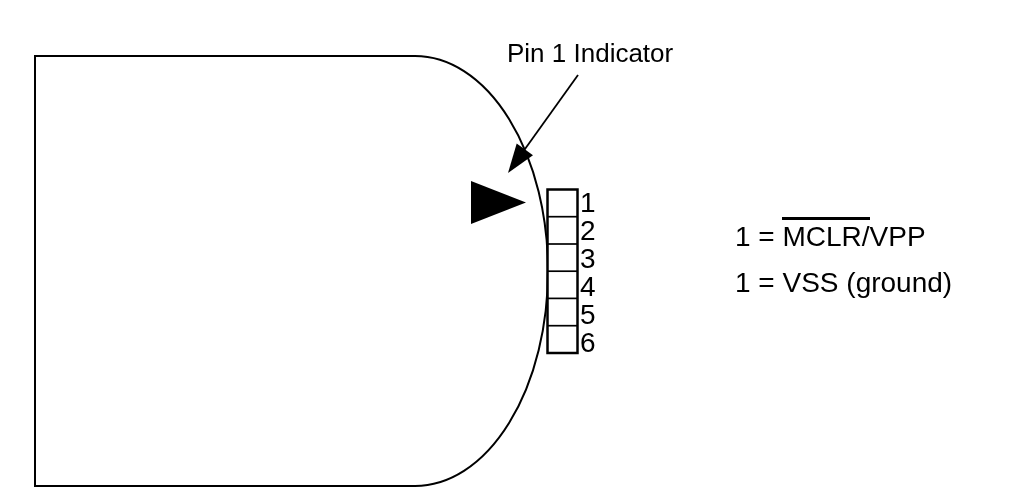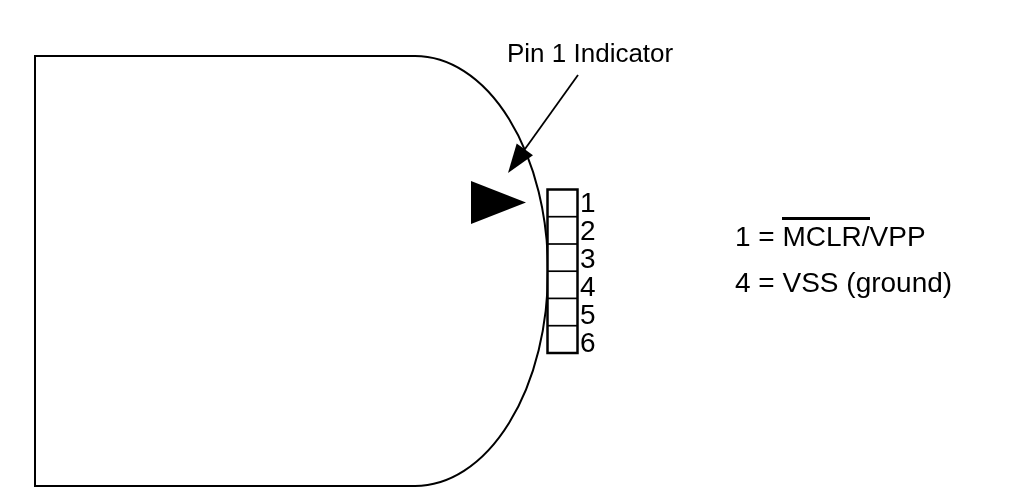--- a/index.html
+++ b/index.html
@@ -99,16 +99,16 @@
   <div class="pin-numbers" id="pin-numbers">
       <div class="pin-num">1</div>
       <div class="pin-num">2</div>
       <div class="pin-num">3</div>
       <div class="pin-num">4</div>
       <div class="pin-num">5</div>
       <div class="pin-num">6</div>
     </div>
 
   <div class="desc">
-    <div id="desc-list"><div class="desc-line"><span>1 = </span><span class="ovl">MCLR/</span><span>V</span><span class="sc">PP</span></div><div class="desc-line"><span>4 = V</span><span class="sc">SS</span><span> (ground)</span></div><div class="desc-line"></div></div>
+    <div id="desc-list"><div class="desc-line"><span>1 = </span><span class="ovl">MCLR/</span><span>V</span><span class="sc">PP</span></div><div class="desc-line"><span>1 = V</span><span class="sc">SS</span><span> (ground)</span></div><div class="desc-line"></div></div>
   </div>
 
 </div>
 
 </body></html>

